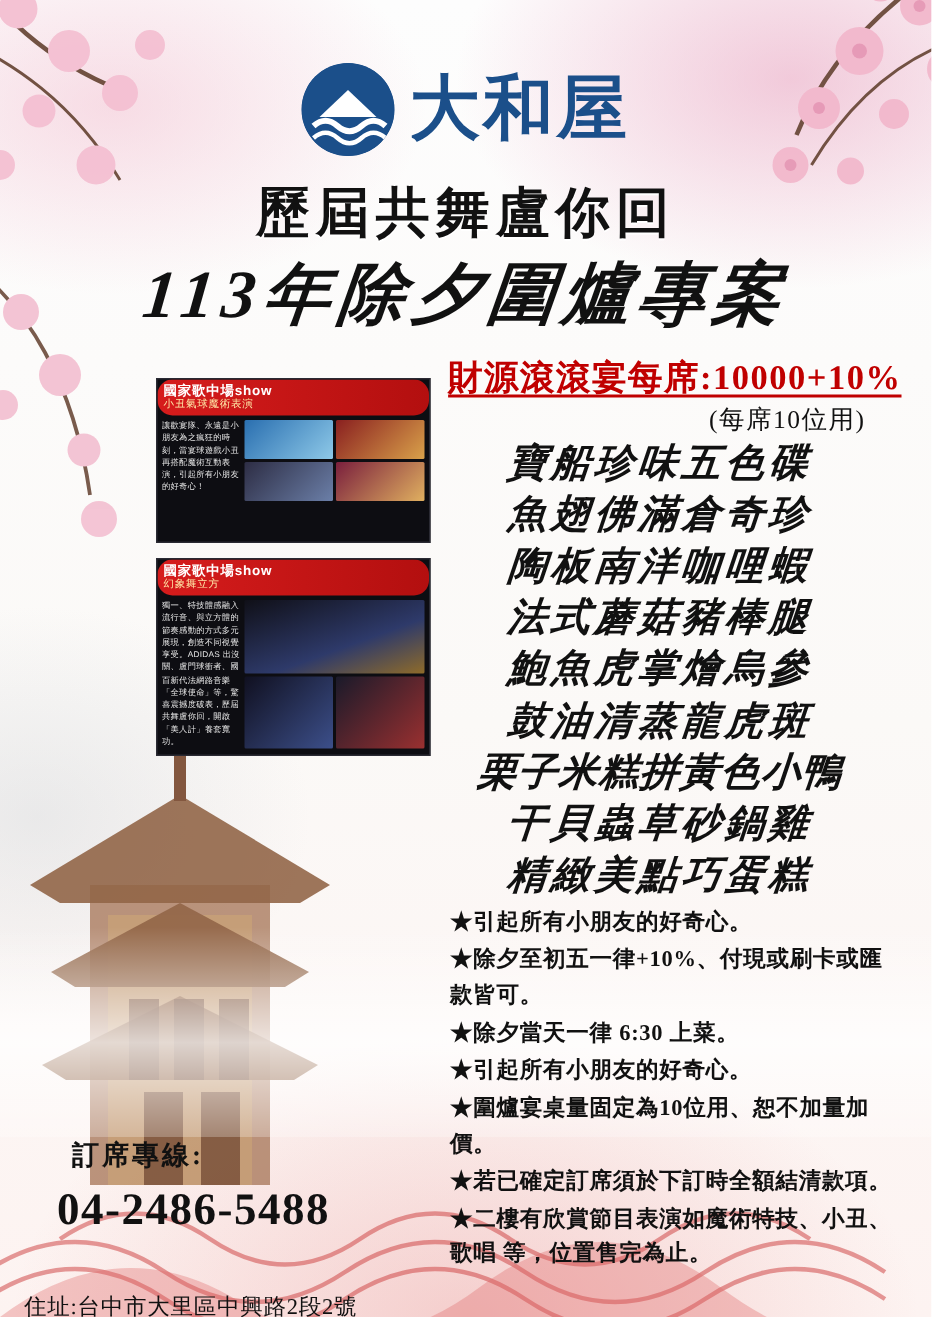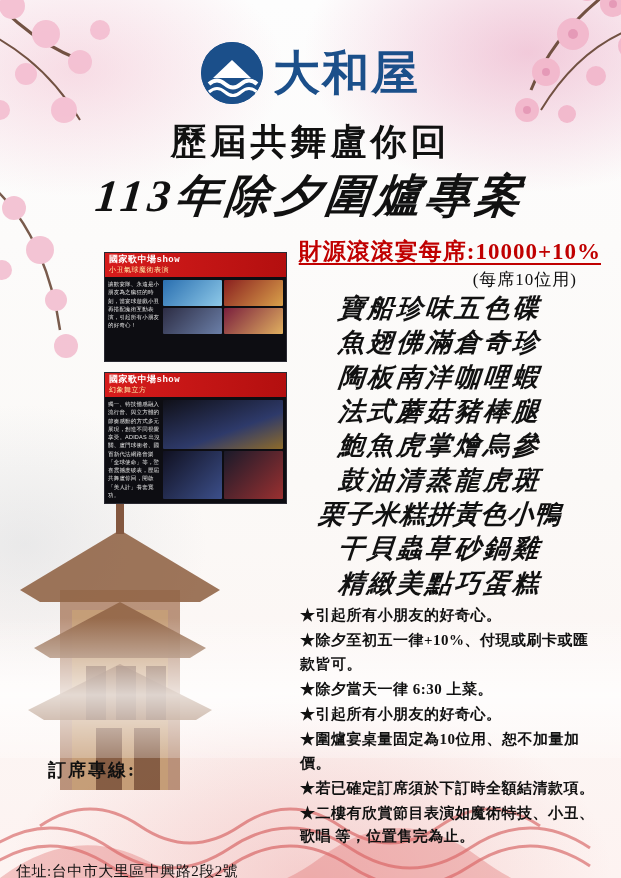--- a/index.html
+++ b/index.html
@@ -133,26 +133,27 @@
     background: #0d0d12;
     border: 1px solid #2a2a33;
     box-sizing: border-box;
     overflow: hidden;
   }
   .promo-1 { top: 252px; height: 110px; }
   .promo-2 { top: 372px; height: 132px; }
   .promo-banner {
     background: linear-gradient(90deg, #d61c1c 0%, #b30f0f 100%);
     color: #fff;
-    font-family: Liberation Mono, monospace;
+    font-family: Liberation Sans, sans-serif;
     font-size: 9px;
     font-weight: 700;
     padding: 2px 4px;
     line-height: 1.25;
     letter-spacing: 0.5px;
+    border-radius: 10px;
   }
   .promo-banner .sub {
     display: block;
     color: #ffe9a8;
     font-size: 7px;
     font-weight: 400;
   }
   .promo-body {
     display: flex;
     gap: 3px;
@@ -394,15 +395,16 @@
     <div class="note-item">★引起所有小朋友的好奇心。</div>
     <div class="note-item">★除夕至初五一律+10%、付現或刷卡或匯款皆可。</div>
     <div class="note-item">★除夕當天一律 6:30 上菜。</div>
     <div class="note-item">★引起所有小朋友的好奇心。</div>
     <div class="note-item">★圍爐宴桌量固定為10位用、恕不加量加價。</div>
     <div class="note-item">★若已確定訂席須於下訂時全額結清款項。</div>
     <div class="note-item">★二樓有欣賞節目表演如魔術特技、小丑、歌唱 等，位置售完為止。</div>
   </div>
 
   <div class="contact-label">訂席專線:</div>
+  <div class="contact-phone">04-2486-5488</div>
   <div class="contact-address">住址:台中市大里區中興路2段2號</div>
 
 </div>
 
 </body></html>

